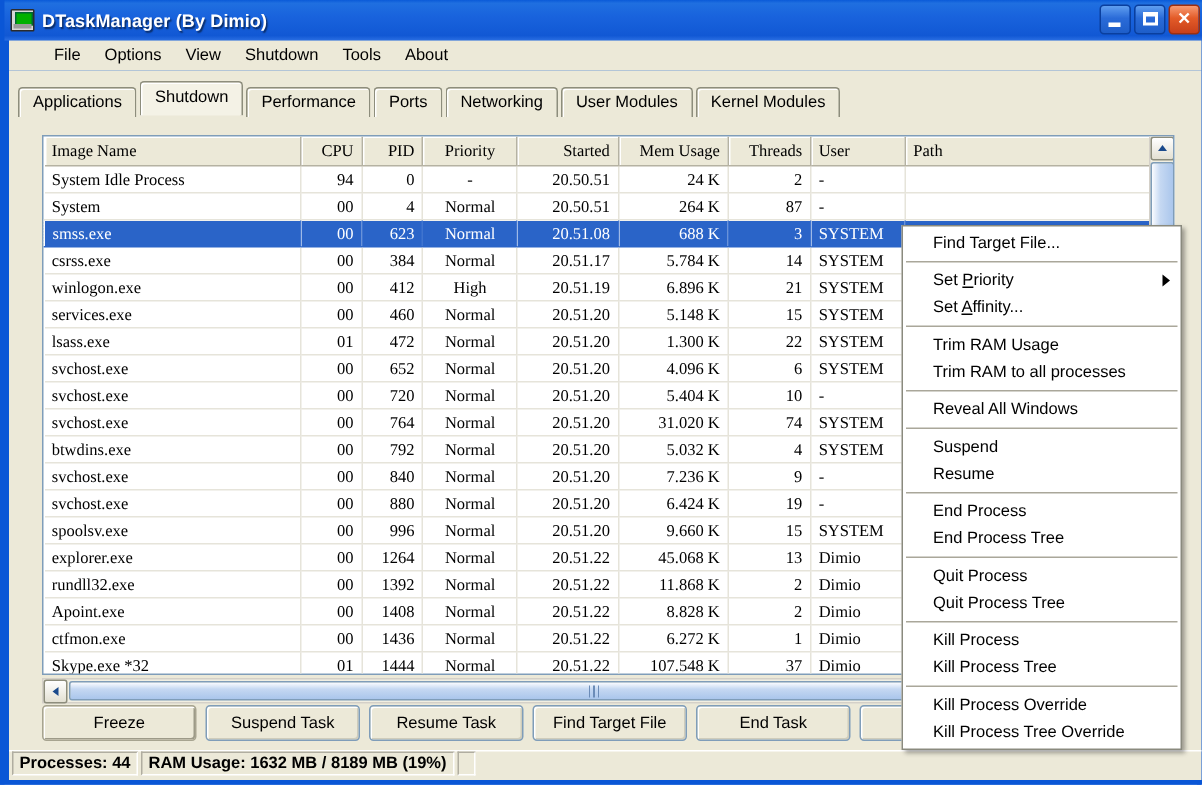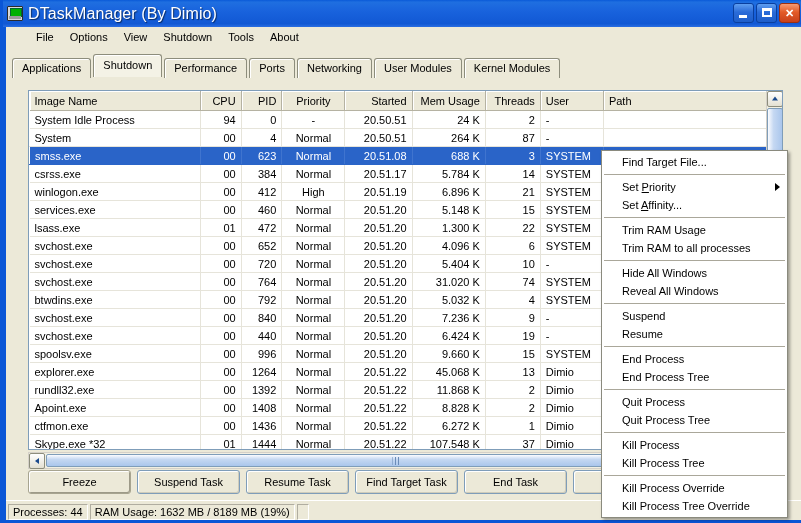--- a/index.html
+++ b/index.html
@@ -30,21 +30,21 @@
   }
   .title-icon::before{
     content:"";position:absolute;left:2px;top:1px;width:10px;height:7px;
     background:#00b000;border:1px solid #063;
   }
   .title-icon::after{
     content:"";position:absolute;left:1px;bottom:1px;width:12px;height:3px;
     background:#9a9a9a;
   }
   .title-text{
-    color:#fff;font-weight:normal;font-size:16px;
+    color:#fff;font-weight:bold;font-size:12px;
     text-shadow:1px 1px 1px rgba(0,0,0,.55);
     white-space:nowrap;letter-spacing:.1px;
   }
   .title-btns{position:absolute;right:4px;top:3px;display:flex;gap:2px;}
   .tbtn{
     width:21px;height:20px;box-sizing:border-box;
     border:1px solid #0a3f9e;border-radius:3px;
     background:linear-gradient(to bottom,#5f9ef0,#2a6bd8 45%,#1e5ec9);
     position:relative;
   }
@@ -79,20 +79,21 @@
   .tab.active{
     height:22px;line-height:21px;top:0;
     background:#f4f2e6;border-color:#8d8d7c;z-index:3;
     box-shadow:inset 1px 1px 0 #fff;
   }
   
   .listframe{
     position:absolute;left:22px;top:43px;width:755px;height:360px;
     background:#fff;border:1px solid #7f9db9;box-sizing:border-box;
     overflow:hidden;
+    font-family:Liberation Serif, serif;
   }
   table.grid{border-collapse:collapse;width:100%;table-layout:fixed;font-size:11px;}
   table.grid th{
     background:#ece9d8;border-right:1px solid #b5b2a2;border-bottom:1px solid #b5b2a2;
     font-weight:normal;font-size:11px;color:#000;height:19px;padding:0 5px;
     box-shadow:inset 1px 1px 0 #fff;
     white-space:nowrap;overflow:hidden;
   }
   table.grid td{
     height:17px;padding:0 5px;border-bottom:1px solid #e6e4da;
@@ -149,22 +150,23 @@
     background:#ece9d8;border:1px solid #7f9db9;border-radius:3px;
     font-size:11px;color:#000;box-sizing:border-box;
     box-shadow:inset 1px 1px 0 #fff, inset -1px -1px 0 #cfccbb;
     white-space:nowrap;overflow:hidden;
   }
   .btn.flat{border-color:#a7a490;box-shadow:inset 1px 1px 0 #fff, inset -1px -1px 0 #9d9a88;}
 
   
   .statusbar{
     position:absolute;left:3px;top:500px;width:795px;height:20px;
-    background:#ece9d8;display:flex;align-items:flex-end;box-sizing:border-box;
+    background:#ece9d8;display:flex;align-items:flex-start;box-sizing:border-box;
     border-top:1px solid #fff;
+    font-weight:bold;
   }
   .spane{
     height:16px;line-height:15px;margin-left:2px;padding:0 4px;
     border:1px solid #b0ada0;border-right-color:#fff;border-bottom-color:#fff;
     font-size:11px;color:#000;white-space:nowrap;box-sizing:border-box;
   }
   
   .ctxmenu{
     position:absolute;left:598px;top:150px;width:187px;
     background:#fff;border:1px solid #8a8a7e;
@@ -380,21 +382,21 @@
               <td class="c-mid">Normal</td>
               <td class="c-num">20.51.20</td>
               <td class="c-num">7.236 K</td>
               <td class="c-num">9</td>
               <td class="c-name">-</td>
               <td class="c-name">C:\WINDO</td>
             </tr>
             <tr>
               <td class="c-name">svchost.exe</td>
               <td class="c-num">00</td>
-              <td class="c-num">440</td>
+              <td class="c-num">880</td>
               <td class="c-mid">Normal</td>
               <td class="c-num">20.51.20</td>
               <td class="c-num">6.424 K</td>
               <td class="c-num">19</td>
               <td class="c-name">-</td>
               <td class="c-name">C:\WINDO</td>
             </tr>
             <tr>
               <td class="c-name">spoolsv.exe</td>
               <td class="c-num">00</td>
@@ -483,21 +485,21 @@
         </div>
       <div class="hthumb">
           <span class="grip"></span>
         </div>
     </div>
 
     <div class="btnbar">
       <div class="btn flat" style="left:22px;width:103px;">Freeze</div>
       <div class="btn" style="left:131px;width:103px;">Suspend Task</div>
       <div class="btn" style="left:240px;width:103px;">Resume Task</div>
-      <div class="btn" style="left:349px;width:103px;">Find Target Task</div>
+      <div class="btn" style="left:349px;width:103px;">Find Target File</div>
       <div class="btn" style="left:458px;width:103px;">End Task</div>
       <div class="btn" style="left:567px;width:103px;"></div>
       <div class="btn" style="left:676px;width:103px;text-align:right;padding-right:6px;">ride</div>
     </div>
 
   </div>
 
   <div class="statusbar">
     <div class="spane">Processes: 44</div>
     <div class="spane">RAM Usage:  1632 MB / 8189 MB (19%)</div>
@@ -506,21 +508,20 @@
 
   <div class="ctxmenu">
       <div class="ctxitem">Find Target File...</div>
       <div class="ctxsep"></div>
       <div class="ctxitem">Set <span class="acc">P</span>riority<span class="ctxarrow"></span></div>
       <div class="ctxitem">Set <span class="acc">A</span>ffinity...</div>
       <div class="ctxsep"></div>
       <div class="ctxitem">Trim RAM Usage</div>
       <div class="ctxitem">Trim RAM to all processes</div>
       <div class="ctxsep"></div>
-      <div class="ctxitem">Hide All Windows</div>
       <div class="ctxitem">Reveal All Windows</div>
       <div class="ctxsep"></div>
       <div class="ctxitem">Suspend</div>
       <div class="ctxitem">Resume</div>
       <div class="ctxsep"></div>
       <div class="ctxitem">End Process</div>
       <div class="ctxitem">End Process Tree</div>
       <div class="ctxsep"></div>
       <div class="ctxitem">Quit Process</div>
       <div class="ctxitem">Quit Process Tree</div>

